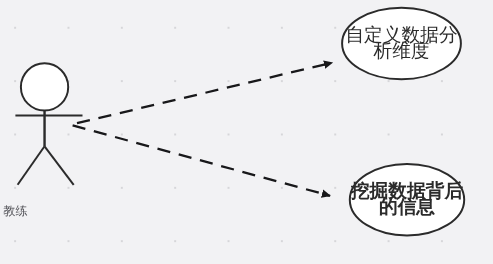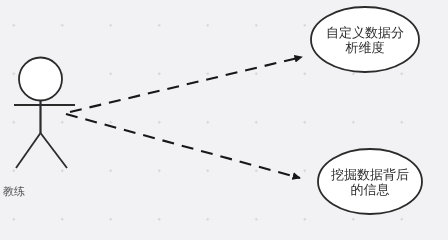--- a/index.html
+++ b/index.html
@@ -23,35 +23,36 @@
     position: absolute;
     left: 0;
     top: 0;
     width: 448px;
     height: 232px;
   }
   .uc-label {
     position: absolute;
     text-align: center;
     color: #2b2b2b;
-    font-size: 13px;
+    font-size: 17px;
     line-height: 15px;
     font-family: "DejaVu Sans", "Liberation Sans", sans-serif;
     white-space: pre-line;
     pointer-events: none;
   }
   #usecase-1-label {
     left: 311px;
     top: 25px;
     width: 108px;
   }
   #usecase-2-label {
     left: 318px;
     top: 167px;
     width: 104px;
+    font-weight: bold;
   }
   #actor-label {
     position: absolute;
     left: 3px;
     top: 185px;
     width: 82px;
     text-align: left;
     color: #55555a;
     font-size: 11px;
     line-height: 14px;

